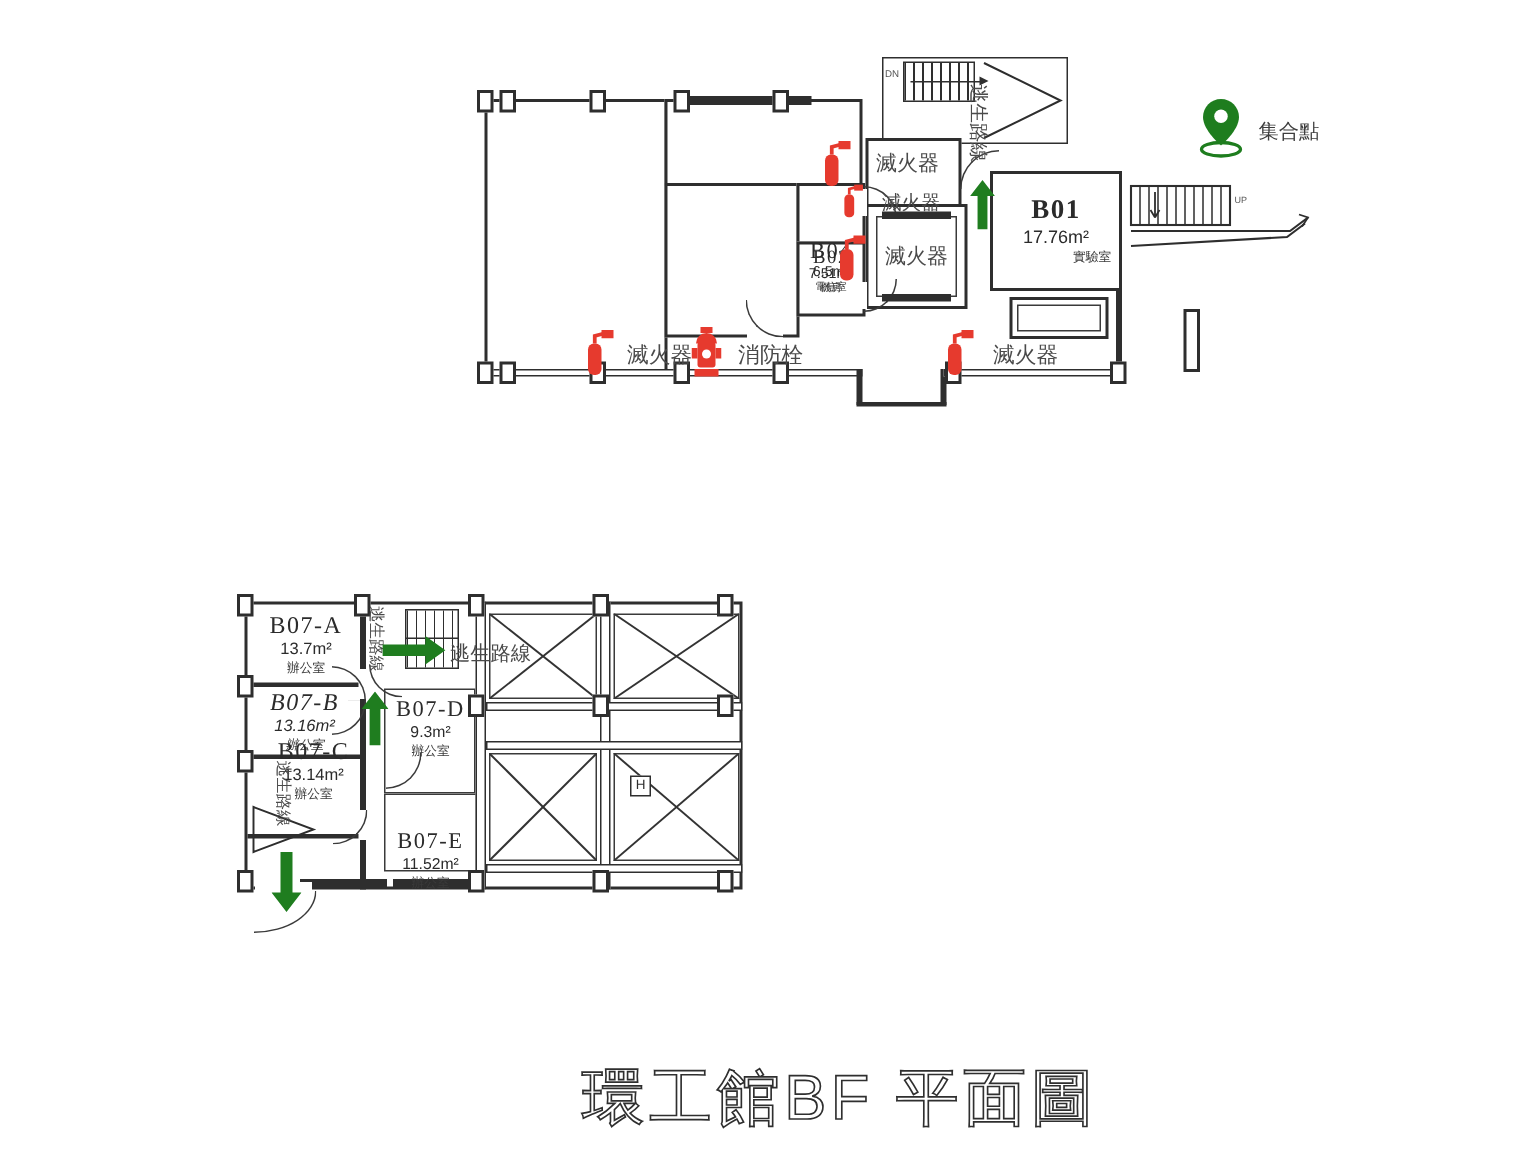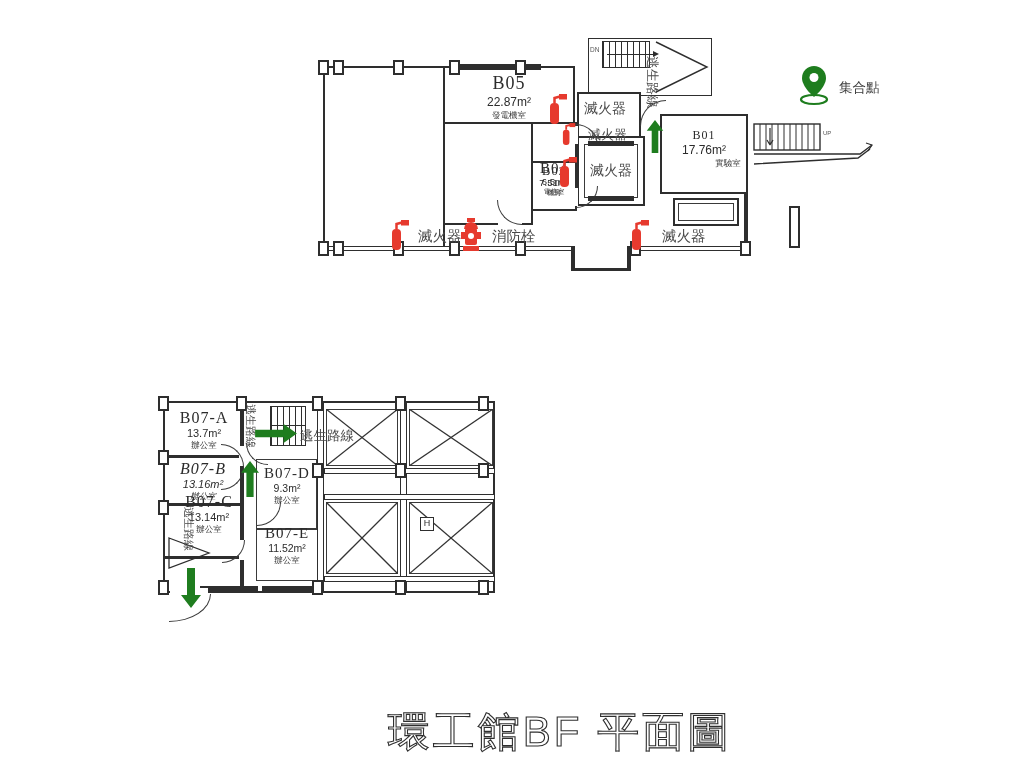--- a/index.html
+++ b/index.html
@@ -93,37 +93,32 @@
   <div class="colm" style="left:449px;top:60px;"></div>
   <div class="colm" style="left:515px;top:60px;"></div>
   <div class="colm" style="left:318px;top:241px;"></div>
   <div class="colm" style="left:333px;top:241px;"></div>
   <div class="colm" style="left:393px;top:241px;"></div>
   <div class="colm" style="left:449px;top:241px;"></div>
   <div class="colm" style="left:515px;top:241px;"></div>
   <div class="colm" style="left:630px;top:241px;"></div>
   <div class="colm" style="left:740px;top:241px;"></div>
 
-  <div class="rstack" style="left:447px;top:72px;width:124px;">
-    <span class="rid" style="font-size:18px;">B05</span>
-    <span class="rarea" style="font-size:12px;">22.87m²</span>
-    <span class="rtype" style="font-size:8.5px;">發電機室</span>
-  </div>
   <div class="rstack" style="left:533px;top:124px;width:42px;line-height:1.15;">
     <span class="rid" style="font-size:15px;margin-top:36px;">B04</span>
     <span class="rarea" style="font-size:9.5px;">6.5m²</span>
     <span class="rtype" style="font-size:7px;">電信室</span>
   </div>
   <div class="rstack" style="left:533px;top:164px;width:42px;line-height:1.15;">
     <span class="rid" style="font-size:12.5px;">B02</span>
     <span class="rarea" style="font-size:9.5px;">7.51m²</span>
     <span class="rtype" style="font-size:7px;">機房</span>
   </div>
   <div class="rstack" style="left:662px;top:128px;width:84px;">
-    <span class="rid" style="font-size:12px;">B01</span>
+    <span class="rid" style="font-size:18px;font-weight:bold;">B01</span>
     <span class="rarea" style="font-size:12px;">17.76m²</span>
     <span class="rtype" style="font-size:8.5px;margin-left:48px;">實驗室</span>
   </div>
 
   <div class="cjk" style="left:584px;top:100px;font-size:14px;">滅火器</div>
   <div class="cjk" style="left:588px;top:126px;font-size:13px;z-index:5;">滅火器</div>
   <div class="cjk" style="left:590px;top:162px;font-size:14px;">滅火器</div>
   <div class="cjk" style="left:418px;top:227px;font-size:14.5px;">滅火器</div>
   <div class="cjk" style="left:492px;top:227px;font-size:14.5px;">消防栓</div>
   <div class="cjk" style="left:662px;top:227px;font-size:14.5px;">滅火器</div>
@@ -259,21 +254,21 @@
   <div class="rstack" style="left:171px;top:492px;width:76px;line-height:1.2;">
     <span class="rid" style="font-size:16px;">B07-C</span>
     <span class="rarea" style="font-size:11px;">13.14m²</span>
     <span class="rtype" style="font-size:8.5px;">辦公室</span>
   </div>
   <div class="rstack" style="left:258px;top:464px;width:58px;line-height:1.2;">
     <span class="rid" style="font-size:15px;">B07-D</span>
     <span class="rarea" style="font-size:10.5px;">9.3m²</span>
     <span class="rtype" style="font-size:8.5px;">辦公室</span>
   </div>
-  <div class="rstack" style="left:256px;top:524px;width:62px;line-height:1.2;">
+  <div class="rstack" style="left:256px;top:552px;width:62px;line-height:1.2;">
     <span class="rid" style="font-size:15px;">B07-E</span>
     <span class="rarea" style="font-size:10.5px;">11.52m²</span>
     <span class="rtype" style="font-size:8.5px;">辦公室</span>
   </div>
 
   <div class="cjk" style="left:300px;top:427px;font-size:13.5px;">逃生路線</div>
   <div class="cjk vlabel" style="left:258px;top:404px;font-size:11px;">逃生路線</div>
   <div class="cjk vlabel" style="left:196px;top:507px;font-size:11px;">逃生路線</div>
 
   <svg class="icon" style="left:254px;top:424px;" width="44" height="19" viewBox="0 0 44 20">

